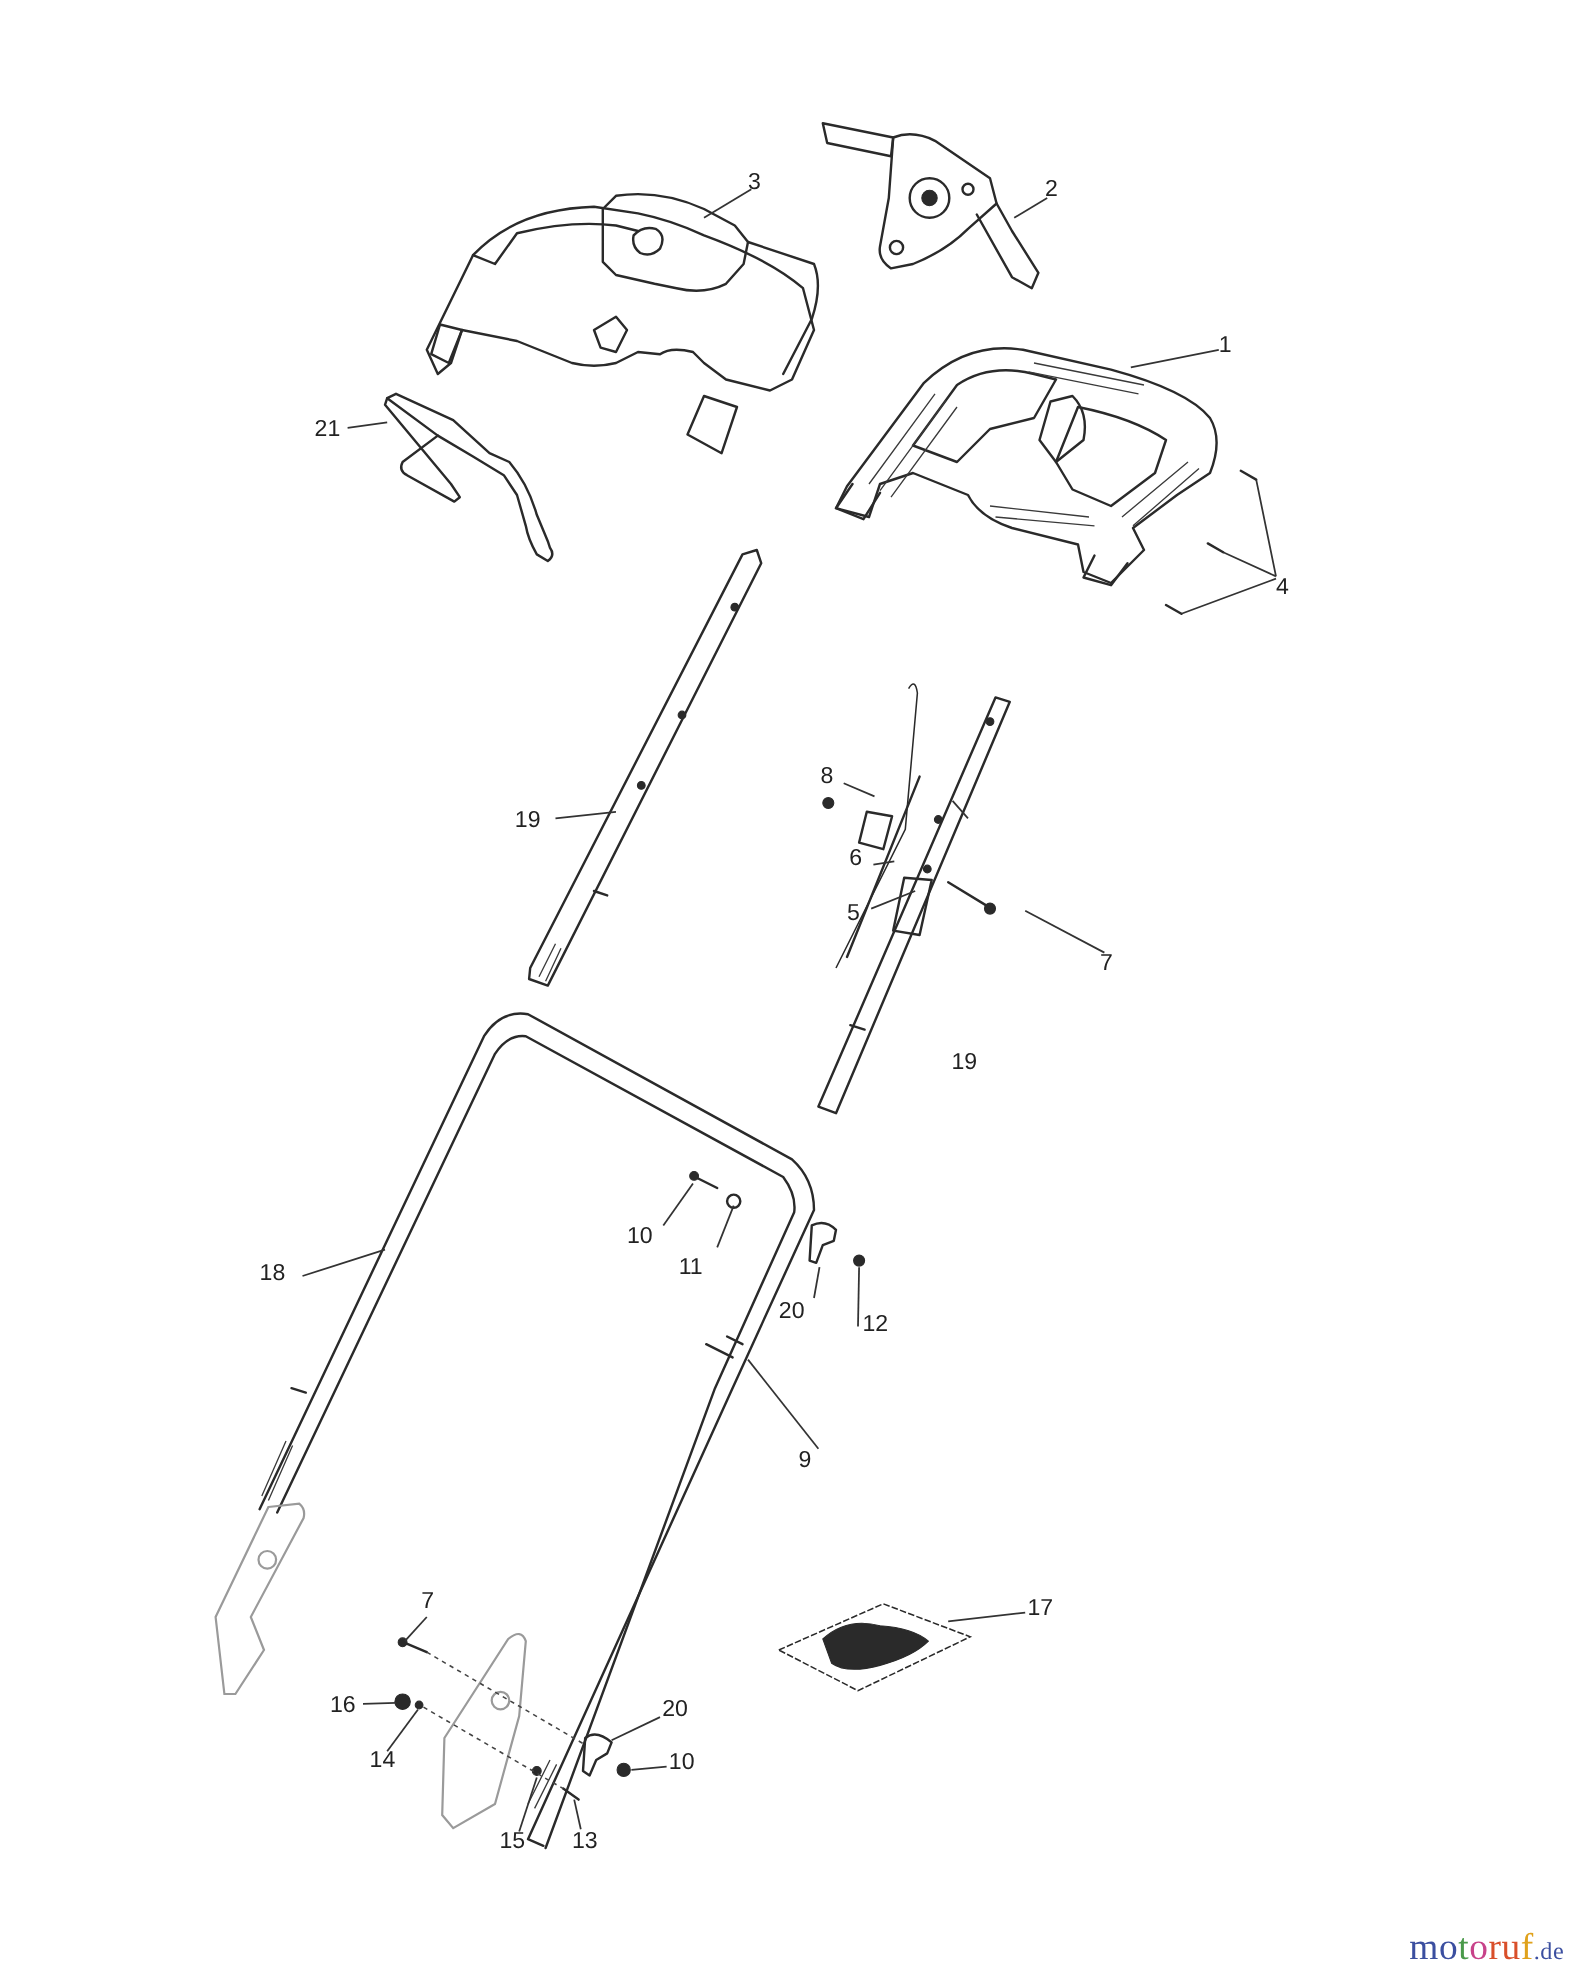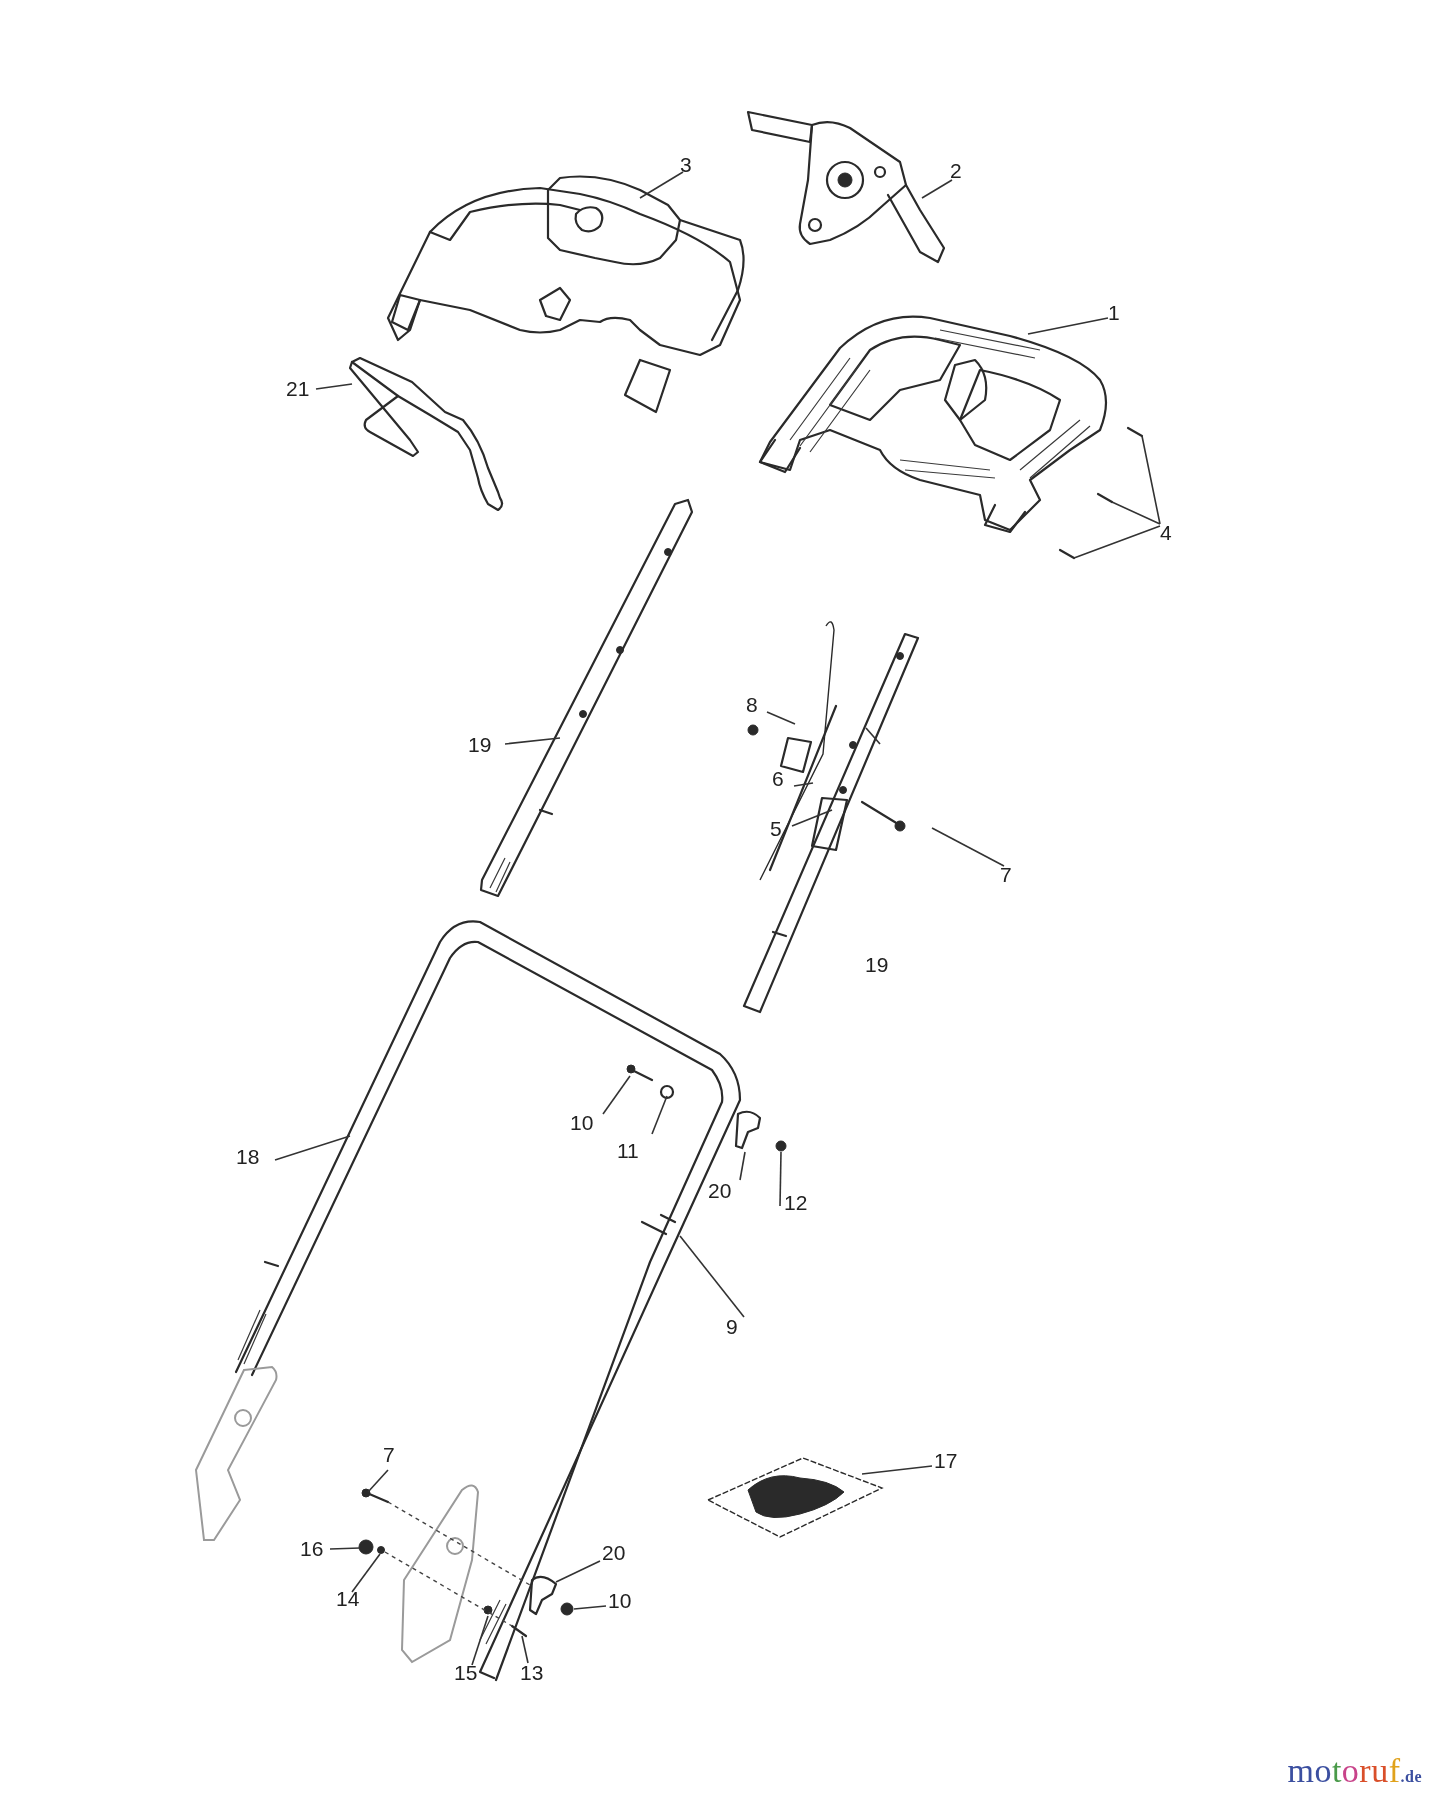--- a/index.html
+++ b/index.html
@@ -9,21 +9,21 @@
   .part { fill: none; stroke: #2a2a2a; stroke-width: 2.2; stroke-linejoin: round; stroke-linecap: round; }
   .part-thin { fill: none; stroke: #2a2a2a; stroke-width: 1.4; }
   .part-grey { fill: none; stroke: #9a9a9a; stroke-width: 2; }
   .part-fill { fill: #2a2a2a; stroke: #2a2a2a; }
   .hatch { fill: none; stroke: #3a3a3a; stroke-width: 1.2; }
   .leader { stroke: #333; stroke-width: 1.6; fill: none; }
   .dashed { stroke: #444; stroke-width: 1.4; stroke-dasharray: 4 4; fill: none; }
   .callout { font-family: "Liberation Sans", sans-serif; font-size: 21px; fill: #222; }
   .watermark { position: absolute; right: 18px; bottom: 10px; font-family: "Liberation Serif", serif;
                font-size: 34px; letter-spacing: 0.5px; }
-  .watermark .suffix { font-size: 16px; font-weight: bold; }
+  .watermark .suffix { font-size: 22px; }
 </style>
 </head>
 <body>
 
 <svg id="diagram" viewBox="0 0 1440 1800" xmlns="http://www.w3.org/2000/svg">
 
   <g>
     <path class="part" d="M388 318 L430 232 Q470 190 540 188 L580 194 Q610 200 640 214 Q700 236 730 262 L740 300 L720 345 L700 355 L660 345 L640 330 L630 320 Q610 315 600 322 L580 320 L560 330 Q540 335 520 330 L470 310 L420 300 L410 330 L398 340 Z"></path>
     <path class="part" d="M430 232 L450 240 L470 212 Q520 200 560 205 L580 210"></path>
     <path class="part" d="M548 190 L560 178 Q600 172 640 190 L668 205 L680 220 L676 240 L660 258 Q640 268 615 262 L595 258 L560 250 L548 238 Z"></path>

